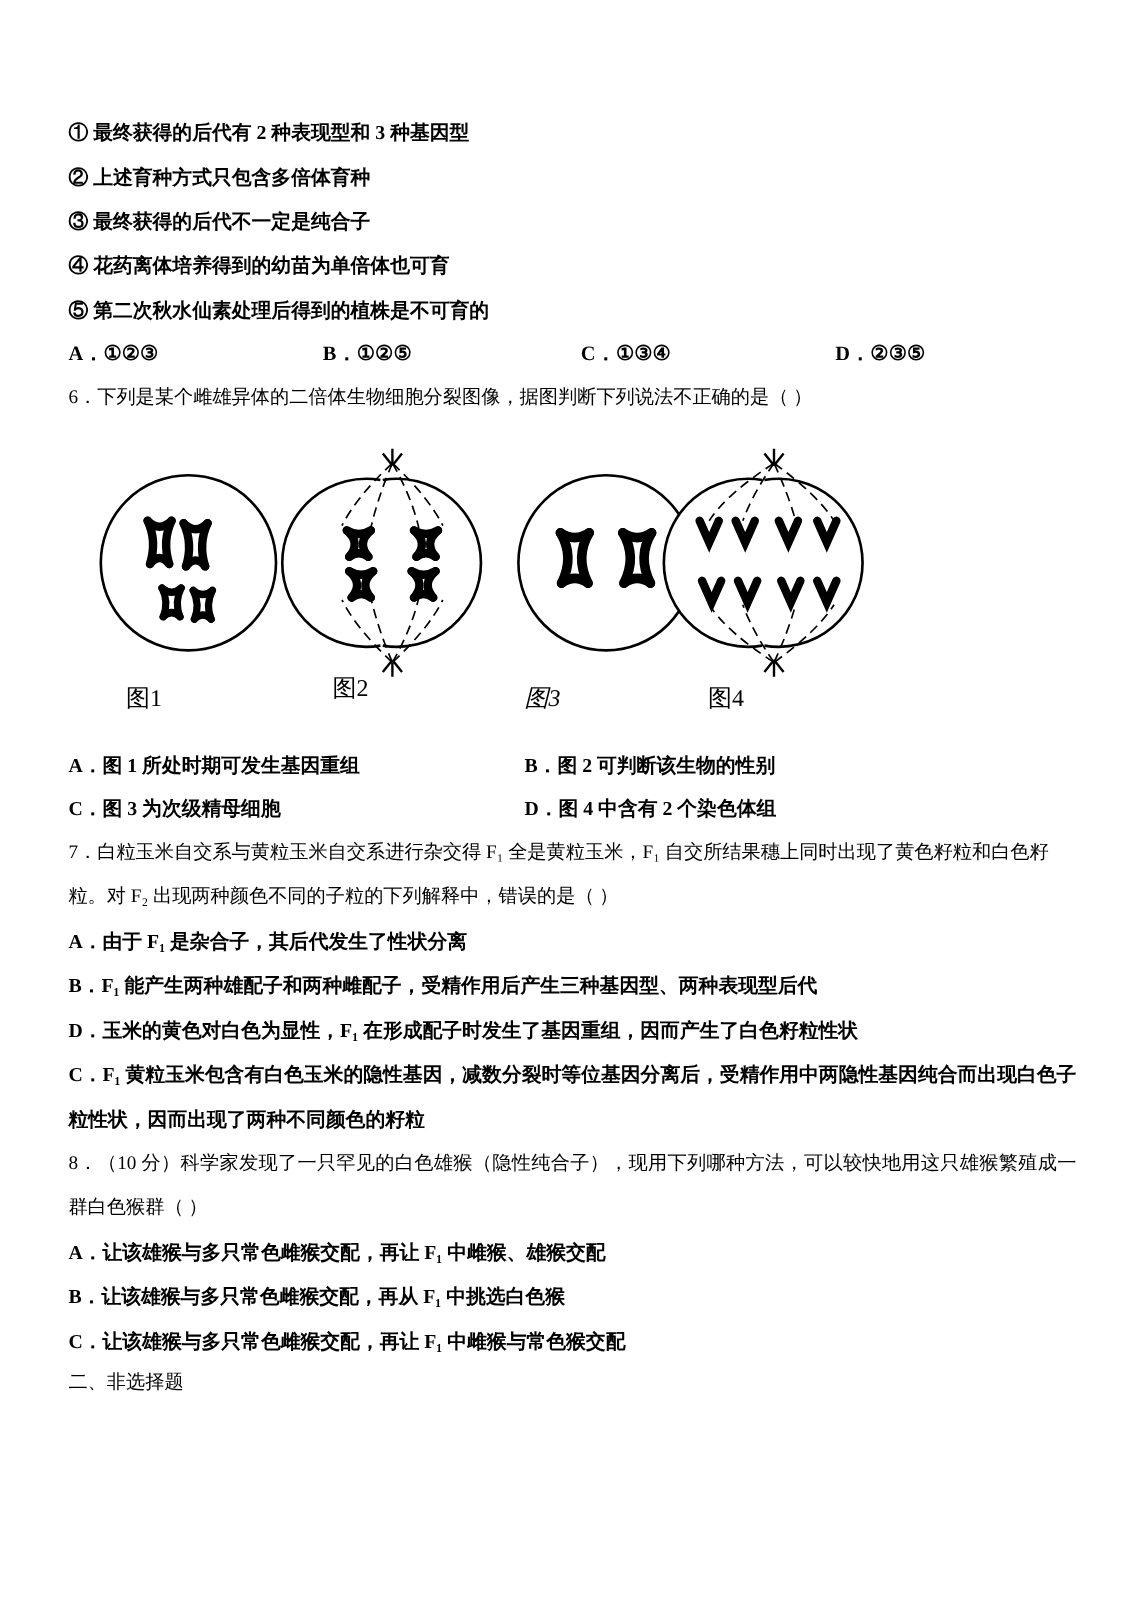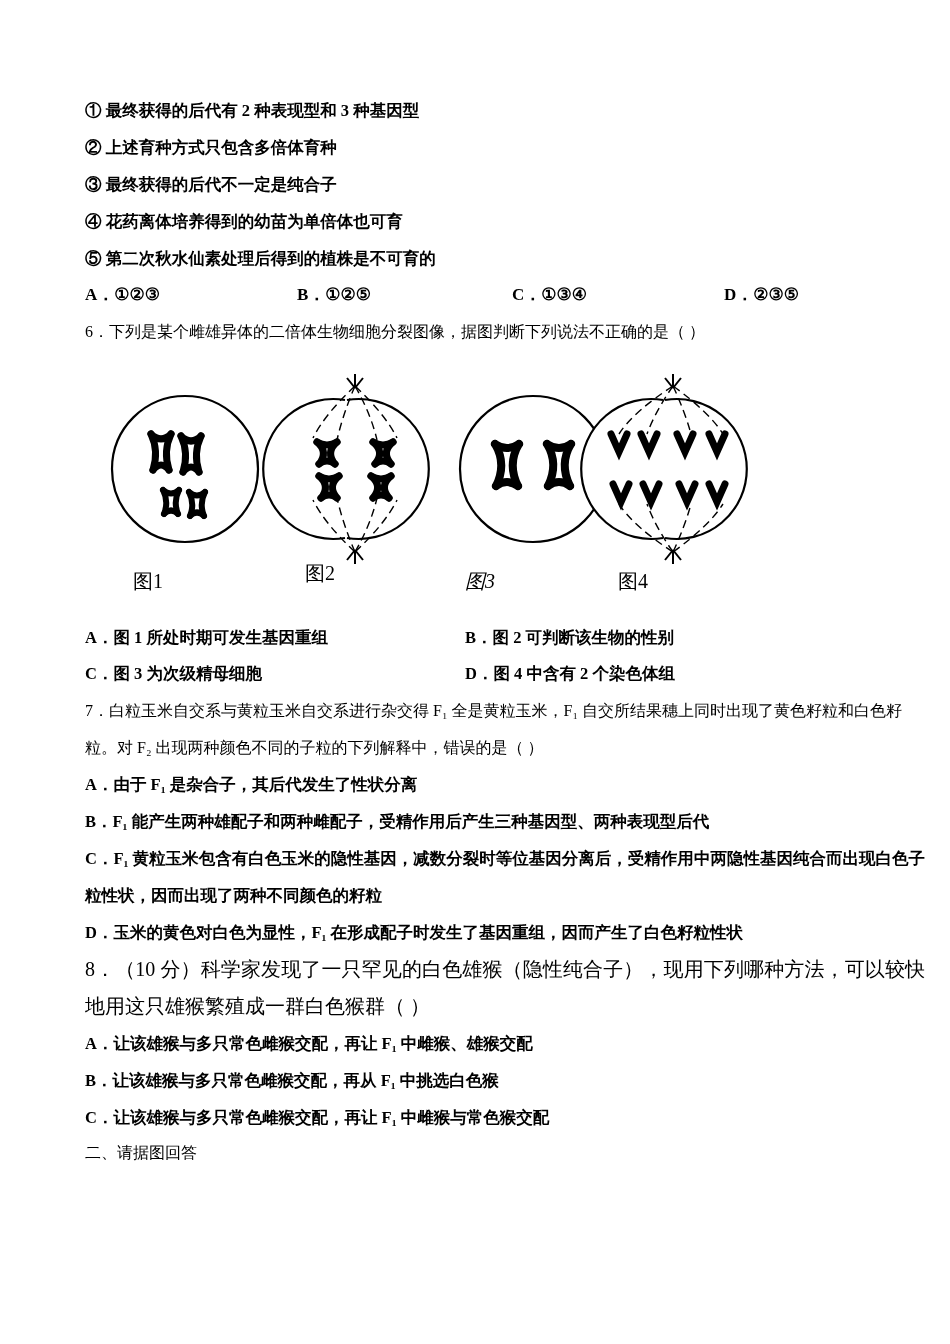--- a/index.html
+++ b/index.html
@@ -14,21 +14,20 @@
     color: #000000;
     position: relative;
     overflow: hidden;
   }
   .page {
     position: relative;
     width: 830px;
     height: 1344px;
     padding: 0;
     box-sizing: border-box;
-    margin-left: 28px;
   }
   .content {
     position: absolute;
     left: 57px;
     top: 92px;
     width: 840px;
   }
   .line {
     font-size: 16.5px;
     line-height: 37px;
@@ -260,37 +259,37 @@
     </div>
     <div class="para" style="font-size:16px;">粒。对 F₂ 出现两种颜色不同的子粒的下列解释中，错误的是（ ）</div>
 
     <div class="para">
       <span class="opt-lab">A．</span><span class="bold">由于 F₁ 是杂合子，其后代发生了性状分离</span>
     </div>
     <div class="para">
       <span class="opt-lab">B．</span><span class="bold">F₁ 能产生两种雄配子和两种雌配子，受精作用后产生三种基因型、两种表现型后代</span>
     </div>
     <div class="para">
+      <span class="opt-lab">D．</span><span class="bold">玉米的黄色对白色为显性，F₁ 在形成配子时发生了基因重组，因而产生了白色籽粒性状</span>
+    </div>
+    <div class="para">
       <span class="opt-lab">C．</span><span class="bold">F₁ 黄粒玉米包含有白色玉米的隐性基因，减数分裂时等位基因分离后，受精作用中两隐性基因纯合而出现白色子粒性状，因而出现了两种不同颜色的籽粒</span>
     </div>
-    <div class="para">
-      <span class="opt-lab">D．</span><span class="bold">玉米的黄色对白色为显性，F₁ 在形成配子时发生了基因重组，因而产生了白色籽粒性状</span>
-    </div>
-
-    <div class="para" style="font-size:20px;">
+
+    <div class="para" style="font-size:16px;">
       <span class="qnum">8．</span><span>（10 分）科学家发现了一只罕见的白色雄猴（隐性纯合子），现用下列哪种方法，可以较快地用这只雄猴繁殖成一群白色猴群（    ）</span>
     </div>
 
     <div class="para">
       <span class="opt-lab">A．</span><span class="bold">让该雄猴与多只常色雌猴交配，再让 F₁ 中雌猴、雄猴交配</span>
     </div>
     <div class="para">
       <span class="opt-lab">B．</span><span class="bold">让该雄猴与多只常色雌猴交配，再从 F₁ 中挑选白色猴</span>
     </div>
     <div class="para">
       <span class="opt-lab">C．</span><span class="bold">让该雄猴与多只常色雌猴交配，再让 F₁ 中雌猴与常色猴交配</span>
     </div>
 
-    <div class="sec-title" style="font-size:16px;">二、请据图回答</div>
+    <div class="sec-title" style="font-size:16px;">二、非选择题</div>
 
 
   </div>
 </div>
 
 </body></html>

